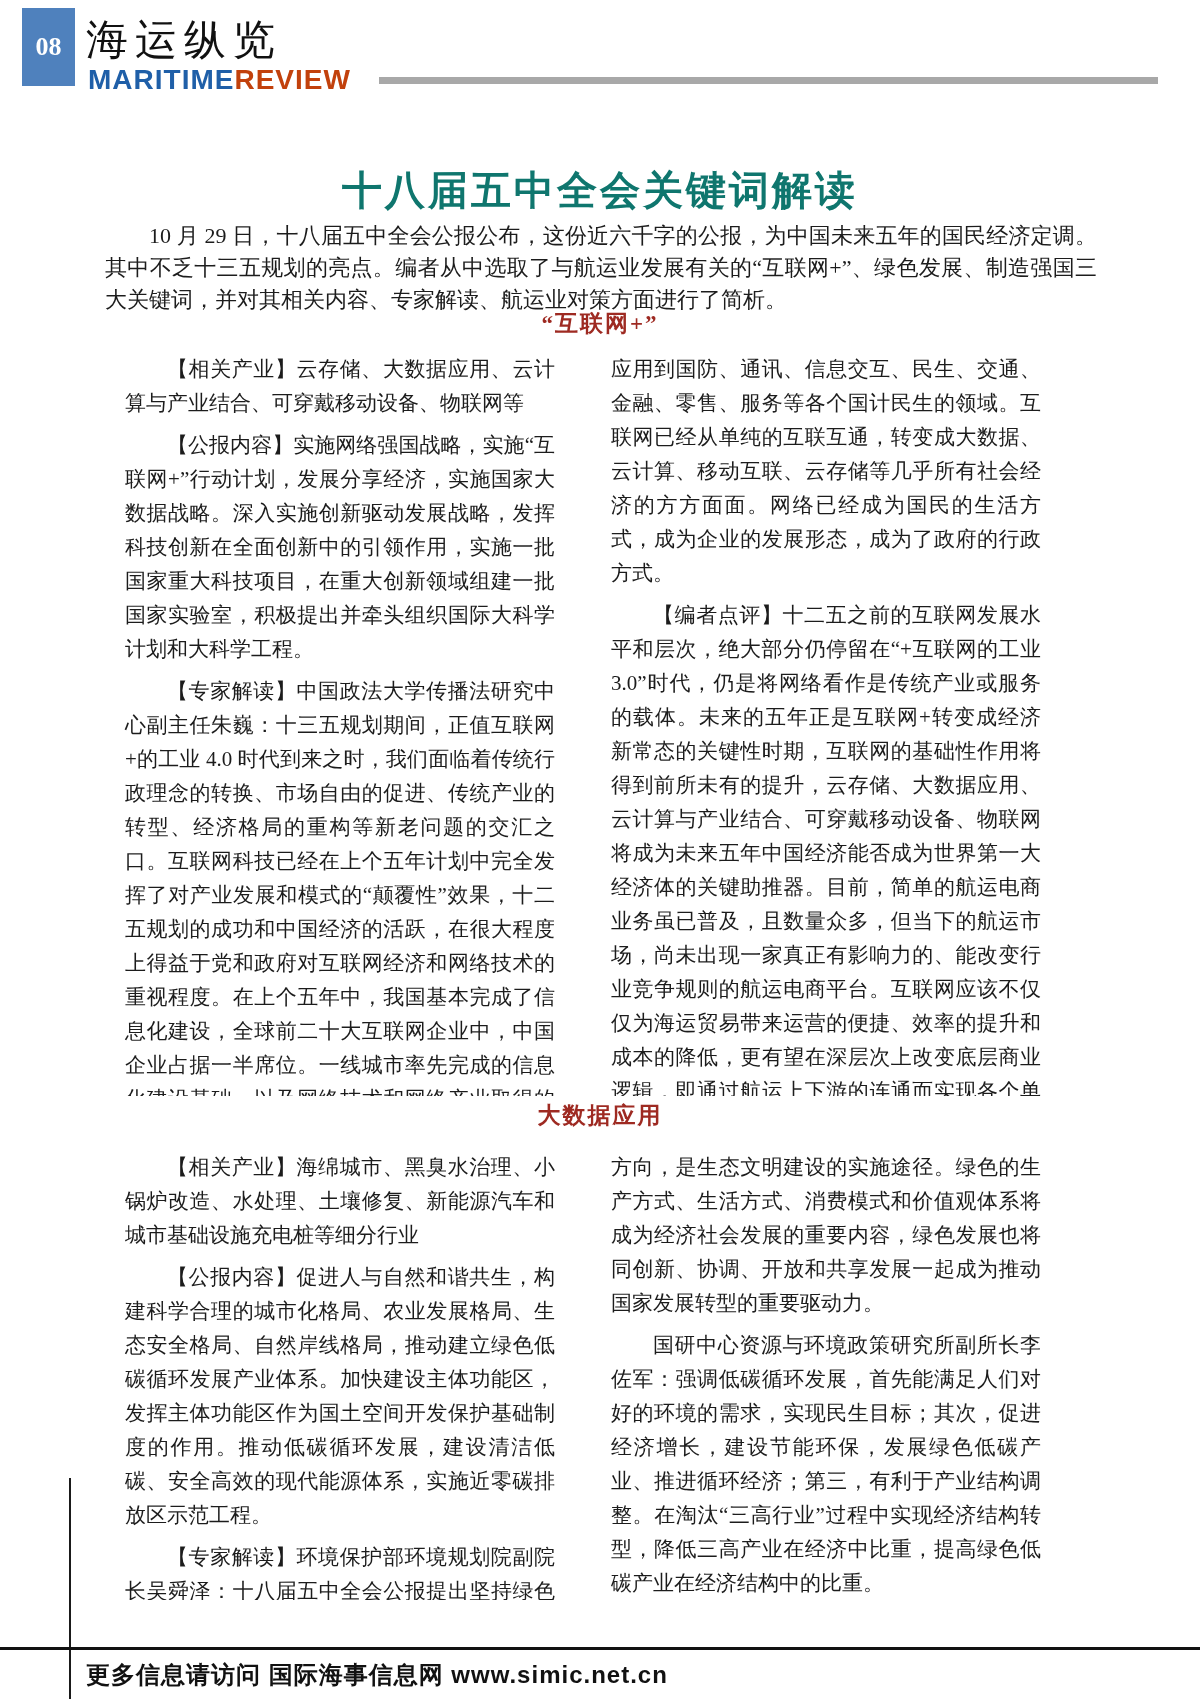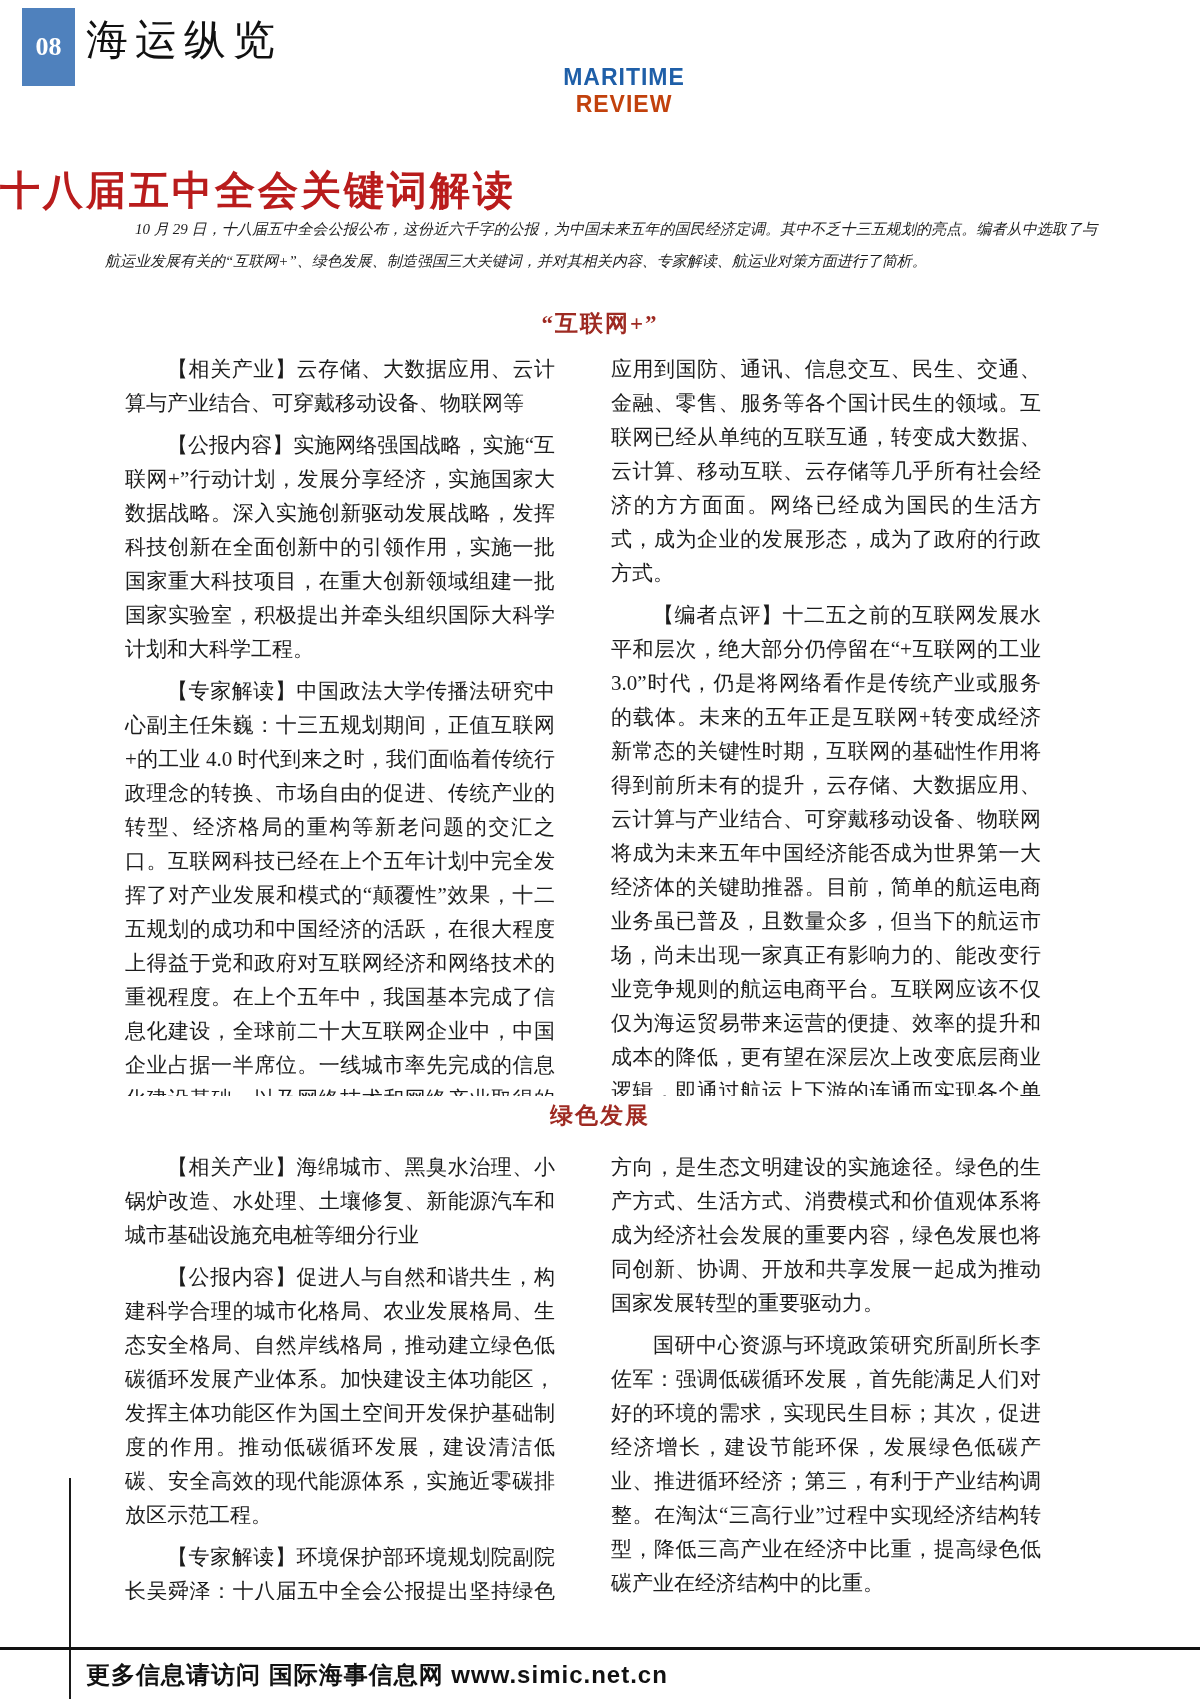--- a/index.html
+++ b/index.html
@@ -27,37 +27,37 @@
   }
   .mast-title {
     position: absolute; top: 6px; left: 64px;
     font-size: 42px; letter-spacing: 7px; color: #111;
     font-family: "Liberation Serif", "DejaVu Serif", serif;
   }
   .mast-sub {
     position: absolute; top: 58px; left: 66px; right: 0;
     display: flex; align-items: center;
     font-family: "Liberation Sans", "DejaVu Sans", sans-serif;
-    font-weight: bold; font-size: 23px; letter-spacing: 1px; flex-direction: column;
+    font-weight: bold; font-size: 28px; letter-spacing: 1px;
   }
   .mast-sub .en-blue { color: #1f5fa8; }
   .mast-sub .en-black { color: #c2410c; margin-left: 0; }
   .mast-rule { flex: 1; height: 7px; background: #a8a8a8; margin-left: 28px; margin-right: 2px; }
 
   
   .article-title {
     position: absolute; top: 136px; left: 0; width: 100%;
-    text-align: left;
+    text-align: center;
     font-size: 40px; font-weight: bold; letter-spacing: 3px;
-    color: #b91c1c;
+    color: #0f766e;
   }
   .article-intro {
     position: absolute; top: 198px; left: 105px; width: 992px;
-    font-size: 15px; line-height: 32px;
-    text-align: justify; text-indent: 2em; font-style: italic;
+    font-size: 22px; line-height: 32px;
+    text-align: justify; text-indent: 2em;
   }
   .sec-heading {
     position: absolute; left: 0; width: 100%;
     text-align: center;
     color: #9e2a22; font-weight: bold; font-size: 23px; letter-spacing: 2px;
   }
   .sec1-heading { top: 308px; }
   .sec2-heading { top: 1100px; }
 
   .cols {
@@ -108,21 +108,21 @@
       <p class="indent">【相关产业】云存储、大数据应用、云计算与产业结合、可穿戴移动设备、物联网等</p>
       <p class="indent">【公报内容】实施网络强国战略，实施“互联网+”行动计划，发展分享经济，实施国家大数据战略。深入实施创新驱动发展战略，发挥科技创新在全面创新中的引领作用，实施一批国家重大科技项目，在重大创新领域组建一批国家实验室，积极提出并牵头组织国际大科学计划和大科学工程。</p>
       <p class="indent">【专家解读】中国政法大学传播法研究中心副主任朱巍：十三五规划期间，正值互联网+的工业 4.0 时代到来之时，我们面临着传统行政理念的转换、市场自由的促进、传统产业的转型、经济格局的重构等新老问题的交汇之口。互联网科技已经在上个五年计划中完全发挥了对产业发展和模式的“颠覆性”效果，十二五规划的成功和中国经济的活跃，在很大程度上得益于党和政府对互联网经济和网络技术的重视程度。在上个五年中，我国基本完成了信息化建设，全球前二十大互联网企业中，中国企业占据一半席位。一线城市率先完成的信息化建设基础，以及网络技术和网络产业取得的辐射性效果，已经开始向二三线城市延伸。互联网作为技术，已经被广泛</p>
     </div>
     <div class="col">
       <p>应用到国防、通讯、信息交互、民生、交通、金融、零售、服务等各个国计民生的领域。互联网已经从单纯的互联互通，转变成大数据、云计算、移动互联、云存储等几乎所有社会经济的方方面面。网络已经成为国民的生活方式，成为企业的发展形态，成为了政府的行政方式。</p>
       <p class="indent">【编者点评】十二五之前的互联网发展水平和层次，绝大部分仍停留在“+互联网的工业 3.0”时代，仍是将网络看作是传统产业或服务的载体。未来的五年正是互联网+转变成经济新常态的关键性时期，互联网的基础性作用将得到前所未有的提升，云存储、大数据应用、云计算与产业结合、可穿戴移动设备、物联网将成为未来五年中国经济能否成为世界第一大经济体的关键助推器。目前，简单的航运电商业务虽已普及，且数量众多，但当下的航运市场，尚未出现一家真正有影响力的、能改变行业竞争规则的航运电商平台。互联网应该不仅仅为海运贸易带来运营的便捷、效率的提升和成本的降低，更有望在深层次上改变底层商业逻辑，即通过航运上下游的连通而实现各个单元的整合，从而创造出无数新的商业模式。</p>
     </div>
   </div>
 
-  <div class="sec-heading sec2-heading">绿色发展</div>
+  <div class="sec-heading sec2-heading">大数据应用</div>
   <div class="cols sec2-cols">
     <div class="col">
       <p class="indent">【相关产业】海绵城市、黑臭水治理、小锅炉改造、水处理、土壤修复、新能源汽车和城市基础设施充电桩等细分行业</p>
       <p class="indent">【公报内容】促进人与自然和谐共生，构建科学合理的城市化格局、农业发展格局、生态安全格局、自然岸线格局，推动建立绿色低碳循环发展产业体系。加快建设主体功能区，发挥主体功能区作为国土空间开发保护基础制度的作用。推动低碳循环发展，建设清洁低碳、安全高效的现代能源体系，实施近零碳排放区示范工程。</p>
       <p class="indent">【专家解读】环境保护部环境规划院副院长吴舜泽：十八届五中全会公报提出坚持绿色发展，坚持节约资源与保护环境的基本国策，这表明绿色发展已经成为新时期国家发展的战略目标与</p>
     </div>
     <div class="col">
       <p>方向，是生态文明建设的实施途径。绿色的生产方式、生活方式、消费模式和价值观体系将成为经济社会发展的重要内容，绿色发展也将同创新、协调、开放和共享发展一起成为推动国家发展转型的重要驱动力。</p>
       <p class="indent">国研中心资源与环境政策研究所副所长李佐军：强调低碳循环发展，首先能满足人们对好的环境的需求，实现民生目标；其次，促进经济增长，建设节能环保，发展绿色低碳产业、推进循环经济；第三，有利于产业结构调整。在淘汰“三高行业”过程中实现经济结构转型，降低三高产业在经济中比重，提高绿色低碳产业在经济结构中的比重。</p>
       <p class="indent">【编者点评】9 月 25 日，习近平主席在美国</p>

